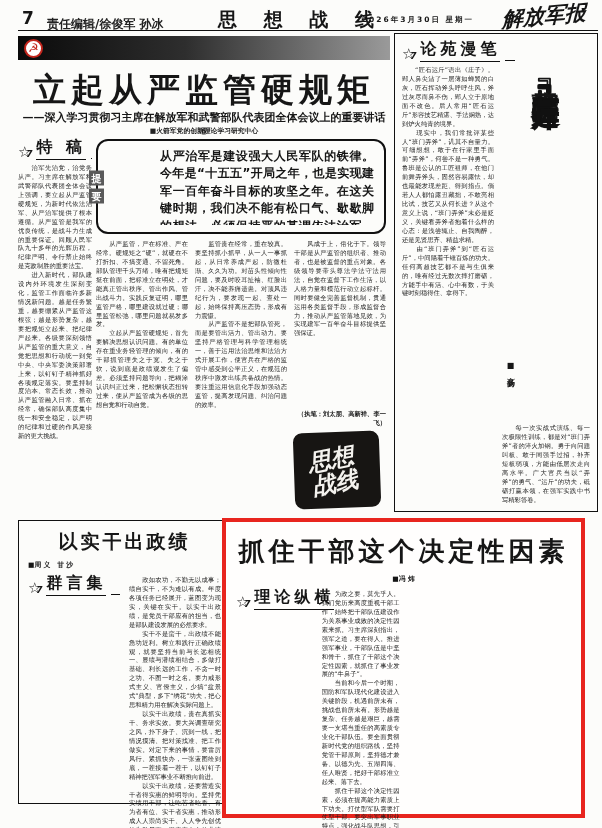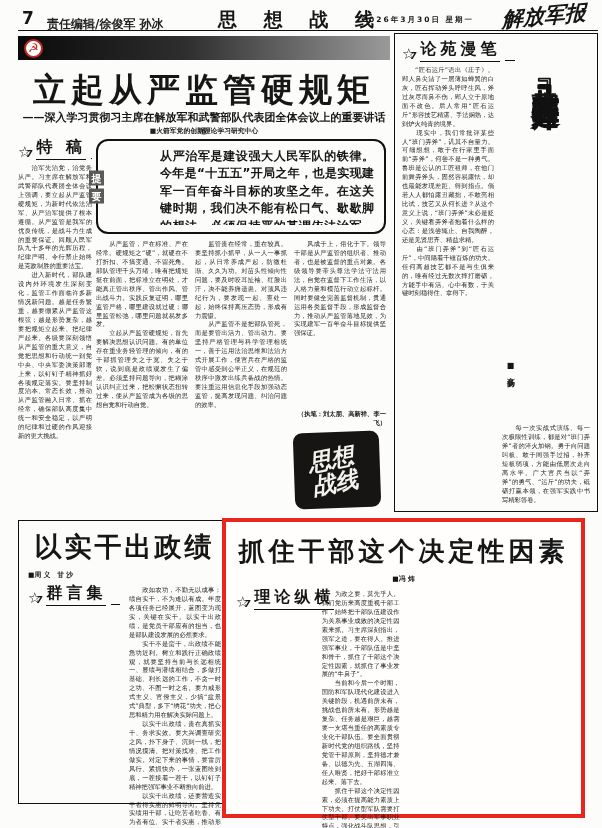--- a/index.html
+++ b/index.html
@@ -70,21 +70,21 @@
   .essay-right { position:relative; flex:1; display:flex; flex-direction:column; align-items:center; }
   .vert-headline { writing-mode:vertical-rl; font-size:27px; font-weight:900; line-height:1;
     letter-spacing:1px; height:352px; margin-top:2px; }
   .vert-headline .outline { color:#fff; -webkit-text-stroke:1.2px #111; text-stroke:1.2px #111; }
   .vert-byline { position:absolute; left:2px; top:295px; writing-mode:vertical-rl;
     font-size:8px; font-weight:bold; }
   .essay-col2 { width:100%; height:80px; margin-top:4px; }
   
   .bl-box { position:absolute; left:18px; top:520px; width:213px; height:284px;
     border:1.4px solid #111; padding:8px 9px 6px; }
-  .bl-headline { text-align:center; font-size:27px; font-weight:900; letter-spacing:3px; }
+  .bl-headline { text-align:center; font-size:19px; font-weight:900; letter-spacing:3px; }
   .bl-byline { text-align:left; font-size:6.8px; font-weight:bold; margin:5px 0 6px; }
   .bl-cols { column-count:2; column-gap:9px; column-fill:auto; height:218px; }
   
   .red-box { position:absolute; left:222px; top:518px; width:363px; height:300px;
     border:4px solid #e8251e; padding:12px 10px 6px; background:#fffefd; }
   .rb-headline { text-align:center; font-size:26px; font-weight:900; letter-spacing:4px; }
   .rb-byline { text-align:center; font-size:6.8px; font-weight:bold; margin:5px 0 6px; }
   .rb-cols { column-count:4; column-gap:8px; column-fill:auto; height:222px; }
   .incol-badge { height:20px; margin-bottom:3px; }
 </style>

